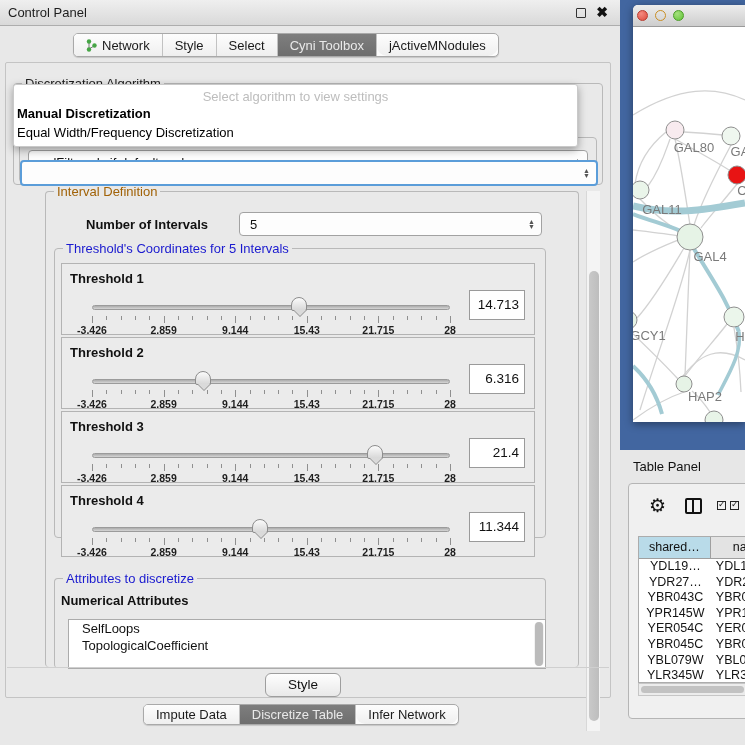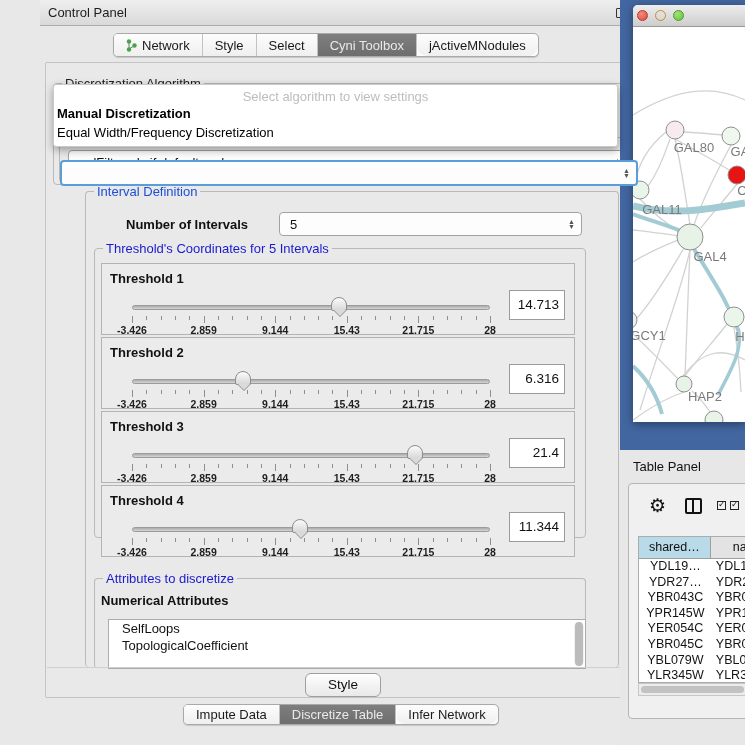--- a/index.html
+++ b/index.html
@@ -1,20 +1,20 @@
 <!DOCTYPE html>
 <html><head>
 <meta charset="utf-8">
 <style>
   html,body{margin:0;padding:0;width:745px;height:745px;overflow:hidden;
     font-family:"Liberation Sans",sans-serif;background:#E8E8E8;}
   *{box-sizing:border-box;}
 
   
-  #left-panel{position:absolute;left:0;top:0;width:620px;height:745px;background:#E8E8E8;margin-left:40px;}
+  #left-panel{position:absolute;left:0;top:0;width:620px;height:745px;background:#E8E8E8;}
   #titlebar{position:absolute;left:0;top:0;width:620px;height:26px;
     background:linear-gradient(#EFEFEF,#D9D9D9);border-bottom:1px solid #ADADAD;}
   #titlebar .title{position:absolute;left:8px;top:5px;font-size:13px;color:#1d1d1d;}
   #float-icon{position:absolute;right:34px;top:8px;width:10px;height:10px;border:1.5px solid #333;border-radius:1px;}
   #close-icon{position:absolute;right:12px;top:4px;font-size:14px;color:#111;font-weight:bold;cursor:default;}
 
   
   .seg-bar{position:absolute;display:flex;border:1px solid #A9A9A9;border-radius:5px;
     overflow:hidden;background:#FCFCFC;box-shadow:0 1px 1px rgba(0,0,0,.15);}
   .seg{padding:0 12px;font-size:13px;color:#1a1a1a;display:flex;align-items:center;gap:5px;
@@ -25,21 +25,21 @@
   #bottom-tabs{left:143px;top:704px;height:21px;}
 
   #net-tab-icon{width:11px;height:13px;display:inline-block;}
 
   #content-panel{position:absolute;left:5px;top:62px;width:606px;height:636px;
     background:#E9E9E9;border:1px solid #C4C4C4;border-radius:2px;}
 
   .groupbox{position:absolute;border:1px solid #B9B9B9;border-radius:4px;}
   .group-title{position:absolute;top:-8px;left:8px;background:#E9E9E9;padding:0 3px;
     font-size:13px;color:#1c1c1c;white-space:nowrap;}
-  .group-title.green{color:#1d4ed8;}
+  .group-title.green{color:#a16207;}
   .group-title.blue{color:#1A1ACF;}
 
   
   .combo{position:absolute;background:#FDFDFD;border:1px solid #A2A2A2;border-radius:4px;
     font-size:13px;color:#111;display:flex;align-items:center;padding-left:10px;}
   .stepper{position:absolute;right:6px;top:50%;transform:translateY(-50%);
     display:flex;flex-direction:column;line-height:5px;font-size:7px;color:#555;}
 
   
   #algo-combo{left:14px;top:97px;width:578px;height:26px;border:2px solid #5B9DD9;z-index:2;}

